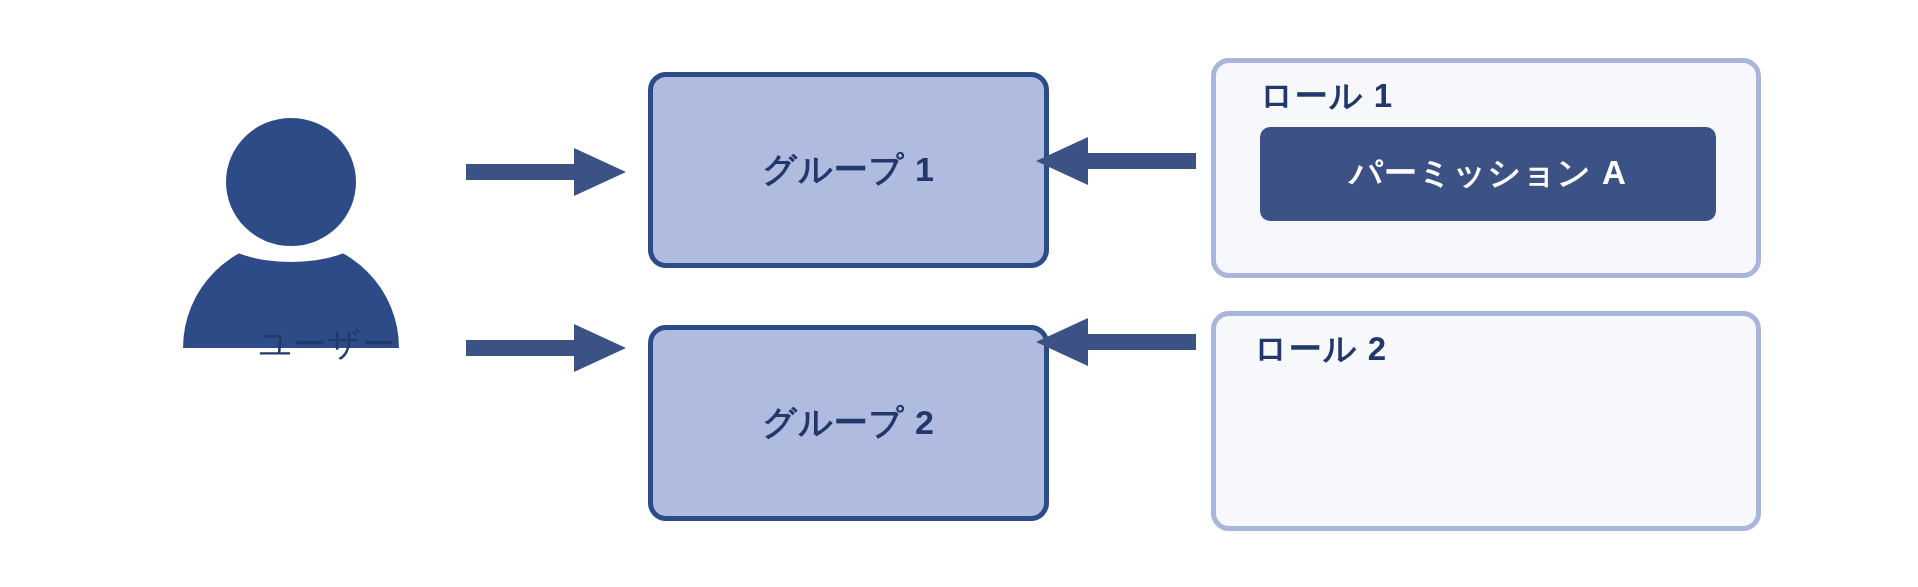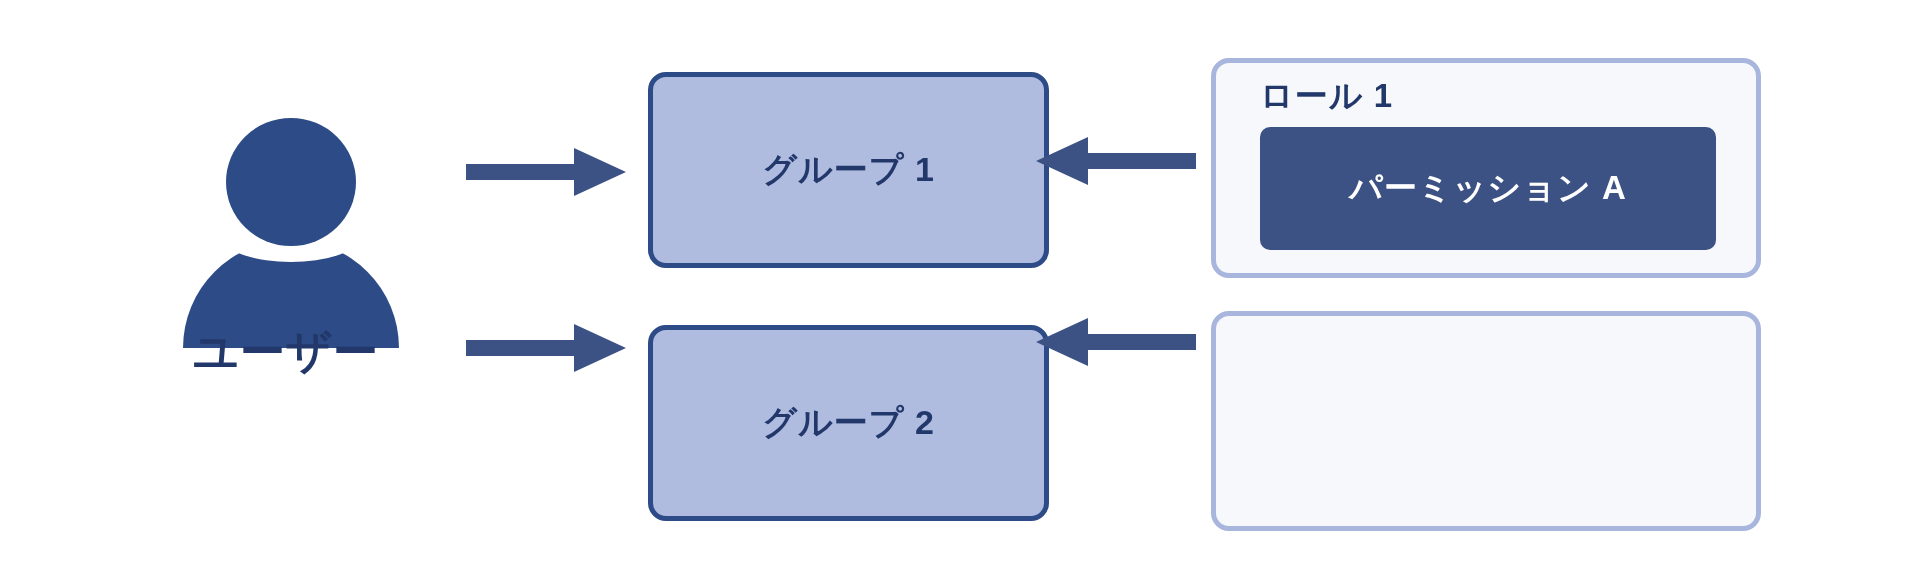--- a/index.html
+++ b/index.html
@@ -52,23 +52,23 @@
     height: 128px;
     border-radius: 50%;
     background: #2c4b87;
   }
 
   .user-label {
     position: absolute;
     left: 176px;
     top: 322px;
     width: 220px;
-    text-align: center;
-    font-size: 45px;
-    font-weight: bold;
+    text-align: right;
+    font-size: 33px;
+    font-weight: normal;
     color: #22386b;
     letter-spacing: 1px;
     white-space: nowrap;
   }
 
   
   .group-box {
     position: absolute;
     width: 401px;
     height: 196px;
@@ -108,21 +108,21 @@
     font-size: 33px;
     font-weight: bold;
     color: #22386b;
     letter-spacing: 1px;
     line-height: 1.05;
     white-space: nowrap;
   }
   .perm-pill {
     margin-top: 13px;
     width: 456px;
-    height: 123px;
+    height: 94px;
     background: #3c5285;
     border-radius: 10px;
     display: flex;
     align-items: center;
     justify-content: center;
   }
   .perm-label {
     font-size: 33px;
     font-weight: bold;
     color: #ffffff;
@@ -191,15 +191,16 @@
   </div>
 
   <div class="role-card r1">
     <div class="role-title">ロール 1</div>
     <div class="perm-pill">
       <span class="perm-label">パーミッション A</span>
     </div>
   </div>
 
   <div class="role-card r2">
+    <div class="role-title">ロール 2</div>
   </div>
 
 </div>
 
 </body></html>

